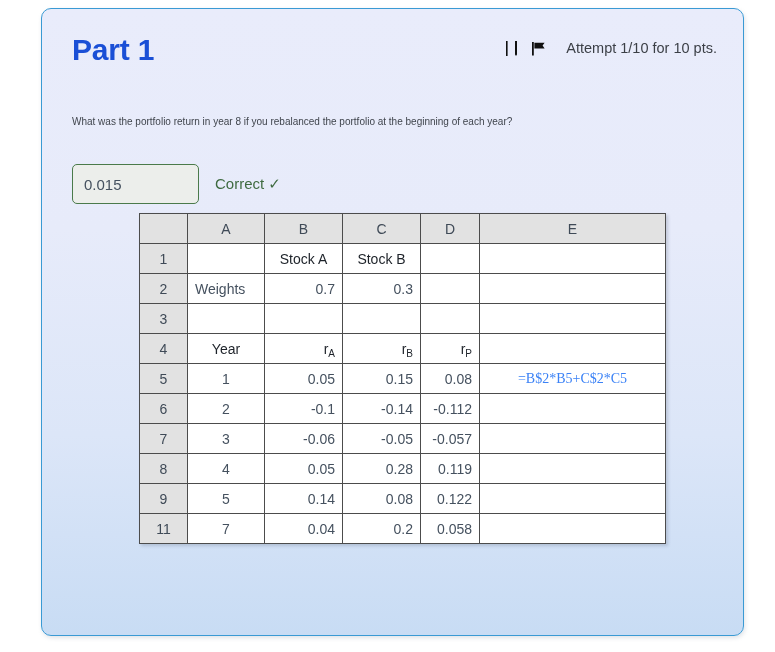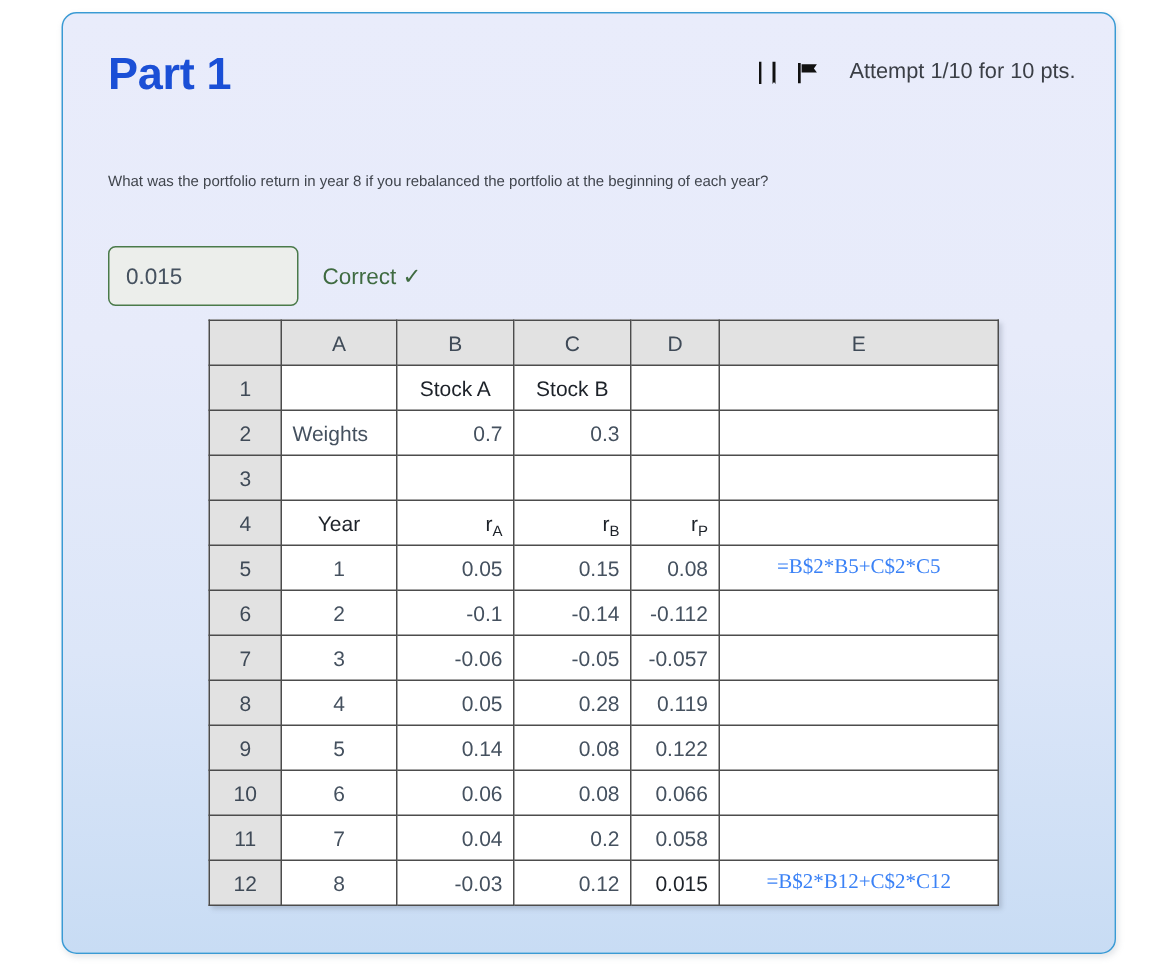--- a/index.html
+++ b/index.html
@@ -275,40 +275,24 @@
         </tr>
         <tr>
           <td class="rowhead">9</td>
           <td class="ctr">5</td>
           <td class="num">0.14</td>
           <td class="num">0.08</td>
           <td class="num">0.122</td>
           <td class="txt"></td>
         </tr>
         <tr>
-          <td class="rowhead">10</td>
-          <td class="ctr">6</td>
-          <td class="num">0.06</td>
-          <td class="num">0.08</td>
-          <td class="num">0.066</td>
-          <td class="txt"></td>
-        </tr>
-        <tr>
           <td class="rowhead">11</td>
           <td class="ctr">7</td>
           <td class="num">0.04</td>
           <td class="num">0.2</td>
           <td class="num">0.058</td>
           <td class="txt"></td>
         </tr>
-        <tr>
-          <td class="rowhead">12</td>
-          <td class="ctr">8</td>
-          <td class="num">-0.03</td>
-          <td class="num">0.12</td>
-          <td class="num bold">0.015</td>
-          <td class="formula">=B$2*B12+C$2*C12</td>
-        </tr>
       </tbody>
     </table>
   </div>
 
 </div>
 
 </body></html>

